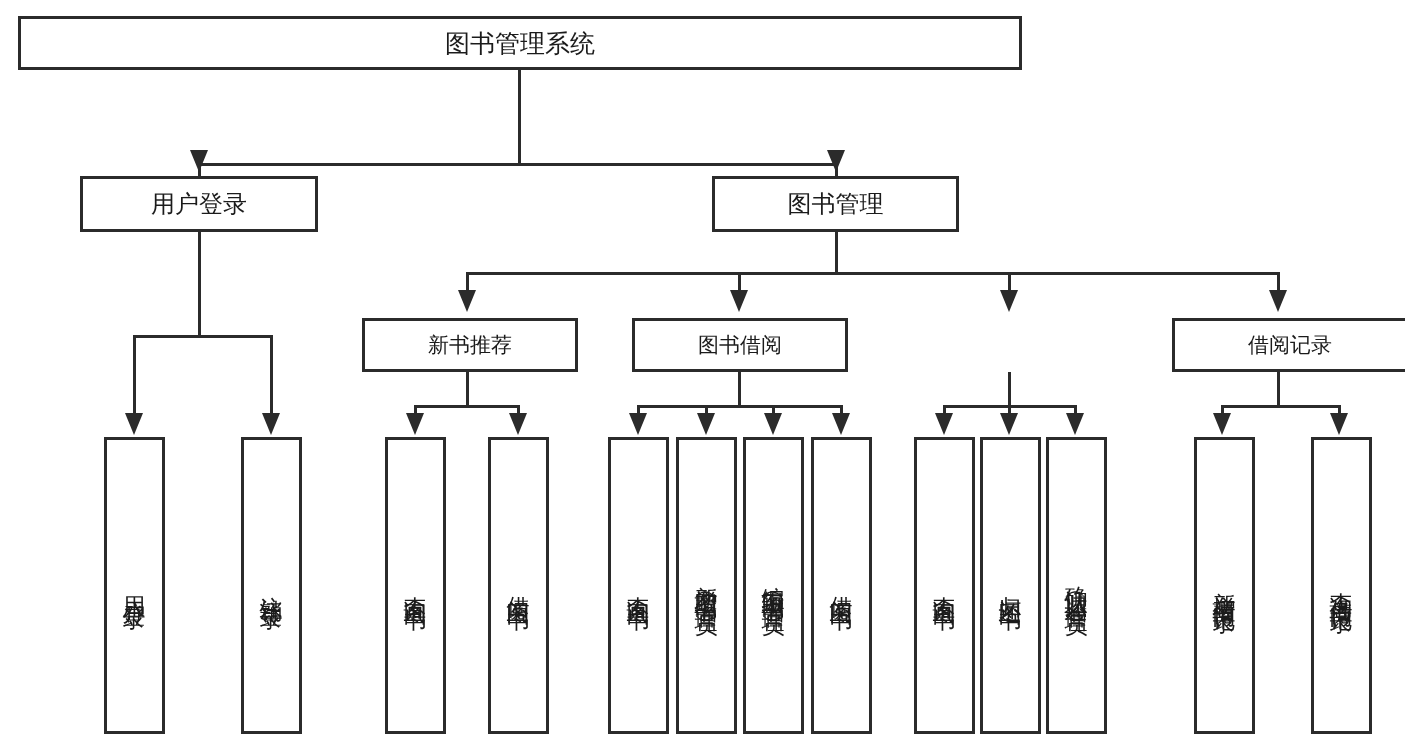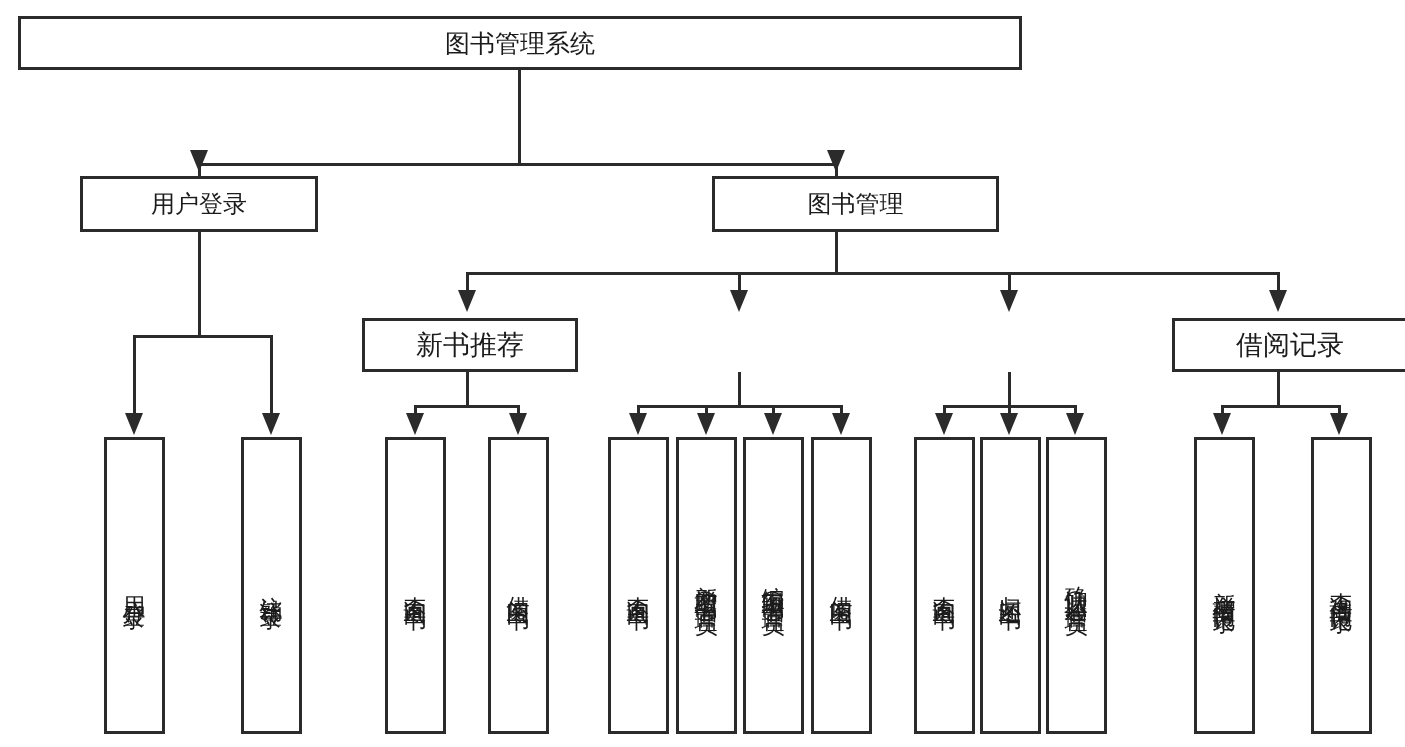--- a/index.html
+++ b/index.html
@@ -23,21 +23,21 @@
     background: #ffffff;
     color: #1b1b1b;
     display: flex;
     align-items: center;
     justify-content: center;
     text-align: left;
     line-height: 1.05;
   }
   .node.root   { font-size: 25px; }
   .node.lvl2   { font-size: 24px; }
-  .node.lvl3   { font-size: 27px; }
+  .node.lvl3   { font-size: 21px; }
   .node.leaf {
     font-size: 23px;
     writing-mode: vertical-rl;
     text-orientation: upright;
     align-items: flex-start;
     justify-content: center;
     padding-top: 0;
     letter-spacing: 4px;
   }
   .node.leaf .vtext {
@@ -137,28 +137,31 @@
   <div class="arrow" style="left:1330px; top:413px;"></div>
 
   <div class="node root" style="left:18px; top:16px; width:1004px; height:54px;">
     <span>图书管理系统</span>
   </div>
 
   <div class="node lvl2" style="left:80px; top:176px; width:238px; height:56px;">
     <span>用户登录</span>
   </div>
 
-  <div class="node lvl2" style="left:712px; top:176px; width:287px; height:56px;">
+  <div class="node lvl2" style="left:712px; top:176px; width:247px; height:56px;">
     <span>图书管理</span>
   </div>
 
   <div class="node lvl3" style="left:362px; top:318px; width:216px; height:54px;">
     <span>新书推荐</span>
   </div>
 
+  <div class="node lvl3" style="left:632px; top:318px; width:216px; height:54px;">
+    <span>图书借阅</span>
+  </div>
 
 
   <div class="node lvl3" style="left:1172px; top:318px; width:236px; height:54px;">
     <span>借阅记录</span>
   </div>
 
   <div class="node leaf" style="left: 104px; top: 437px; width: 61px; height: 297px; align-items: center;">
     <span class="vtext">用户登录</span>
   </div>
   <div class="node leaf" style="left: 241px; top: 437px; width: 61px; height: 297px; align-items: center;">

